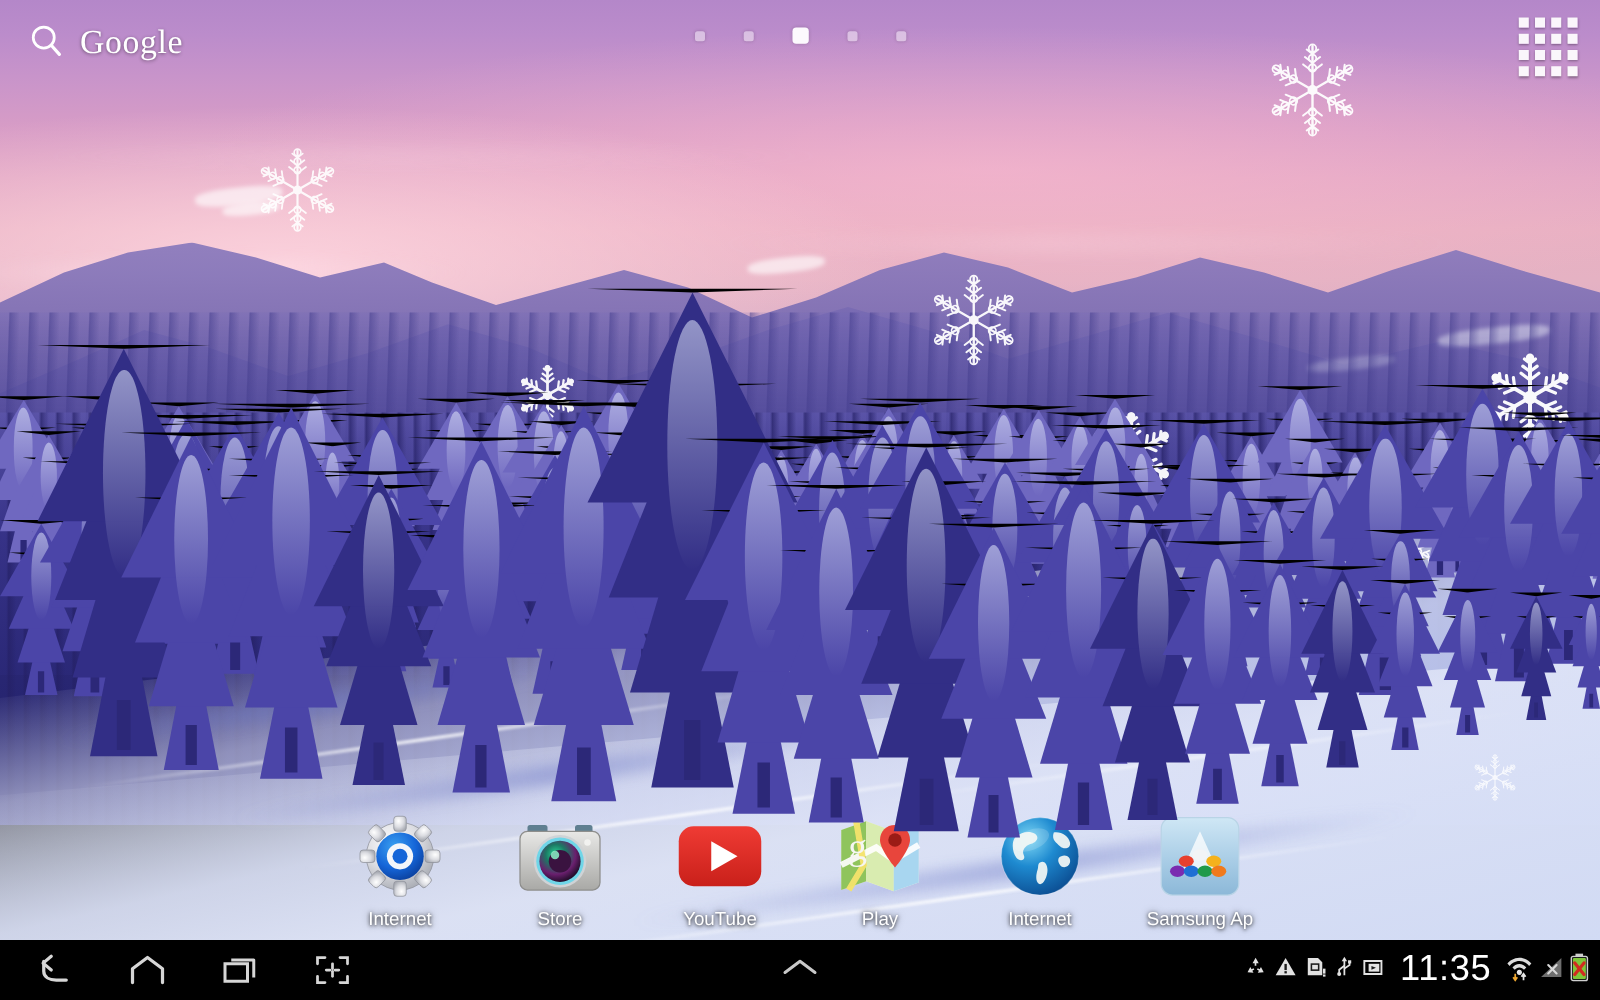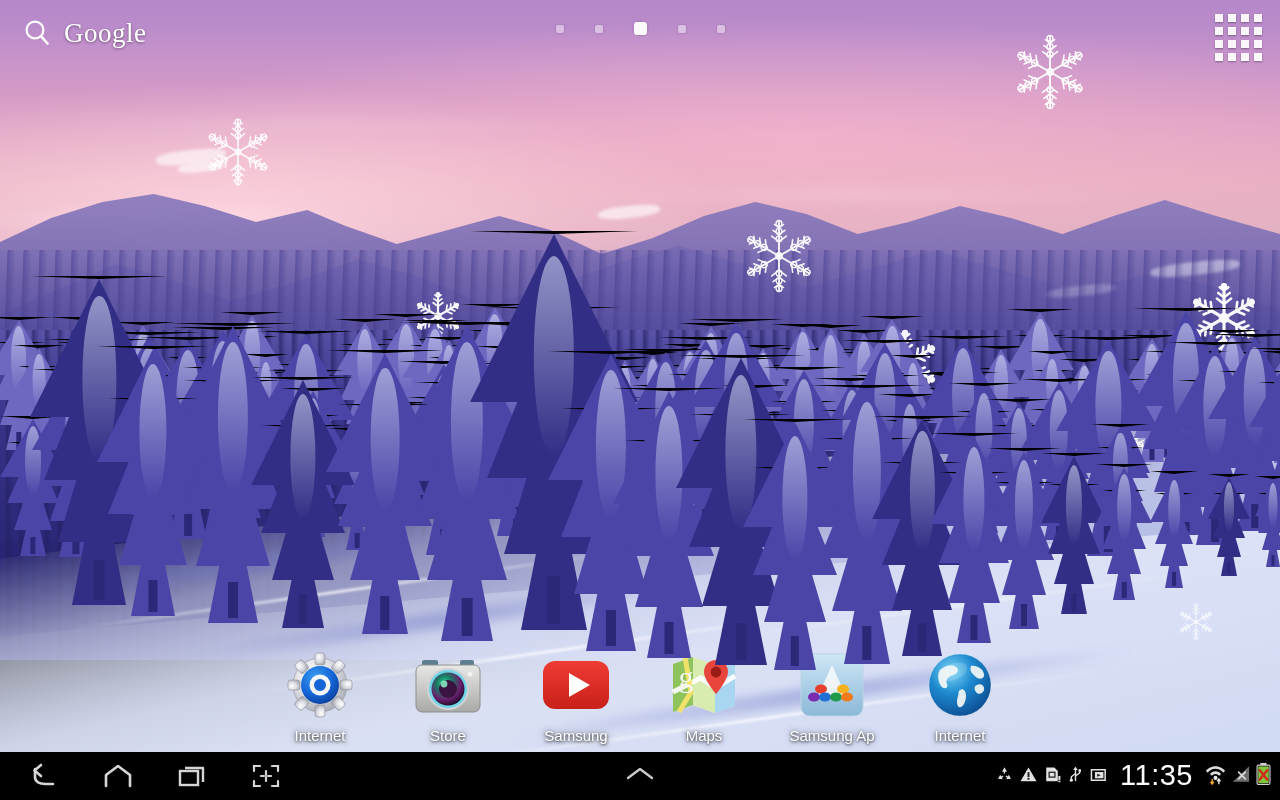--- a/index.html
+++ b/index.html
@@ -1821,38 +1821,62 @@
           <defs>
             <linearGradient id="ytG" x1="0" y1="0" x2="0" y2="1">
               <stop offset="0%" stop-color="#ef3b34"></stop>
               <stop offset="100%" stop-color="#c9201a"></stop>
             </linearGradient>
           </defs>
           <rect x="1" y="1" width="66" height="48" rx="12" fill="url(#ytG)"></rect>
           <path d="M27 13 L48 25 L27 37 Z" fill="#ffffff"></path>
         </svg>
       </div>
-      <div class="label">Samsung</div>
+      <div class="label">YouTube</div>
     </div>
 
     <div class="app">
       <div class="iconbox">
         <svg width="66" height="62" viewBox="0 0 66 62">
           <path d="M2 10 L22 3 L44 11 L64 4 L64 52 L44 59 L22 51 L2 58 Z" fill="#f3efe2"></path>
           <path d="M2 10 L22 3 L22 51 L2 58 Z" fill="#8fc45c"></path>
           <path d="M22 3 L44 11 L44 59 L22 51 Z" fill="#d9ecb0"></path>
           <path d="M44 11 L64 4 L64 52 L44 59 Z" fill="#a8d6f0"></path>
           <path d="M2 38 L30 24 L44 34 L64 22" stroke="#ffffff" stroke-width="5" fill="none" opacity=".9"></path>
           <path d="M14 3 L20 38 L8 58" stroke="#f4e36a" stroke-width="5" fill="none" opacity=".95"></path>
           <text x="15" y="33" font-family="Liberation Serif, serif" font-size="30" fill="#f6f6f2" text-anchor="middle">g</text>
           <path d="M45 6 C52 6 57 11 57 18 C57 26 45 40 45 40 C45 40 33 26 33 18 C33 11 38 6 45 6 Z" fill="#e8453c"></path>
           <circle cx="45" cy="18" r="5.4" fill="#9b1c16"></circle>
         </svg>
       </div>
-      <div class="label">Maps</div>
+      <div class="label">Play</div>
+    </div>
+
+    <div class="app">
+      <div class="iconbox">
+        <svg width="66" height="66" viewBox="0 0 66 66">
+          <defs>
+            <radialGradient id="globeG" cx="36%" cy="28%" r="78%">
+              <stop offset="0%" stop-color="#7fd8f5"></stop>
+              <stop offset="45%" stop-color="#1e8ad0"></stop>
+              <stop offset="100%" stop-color="#0b4c91"></stop>
+            </radialGradient>
+          </defs>
+          <circle cx="33" cy="33" r="31" fill="url(#globeG)"></circle>
+          <g fill="#f2f7f5" opacity=".93">
+            <path d="M13 18 C17 14 24 12 29 15 C33 18 30 22 26 23 C22 24 18 28 20 32 C22 36 17 38 14 34 C11 30 10 22 13 18 Z"></path>
+            <path d="M33 38 C36 36 39 39 39 44 C39 50 35 57 32 55 C29 53 30 47 31 44 C32 41 31 39 33 38 Z"></path>
+            <path d="M44 14 C50 13 56 17 57 22 C58 27 52 28 49 25 C46 22 42 20 44 14 Z"></path>
+            <path d="M50 33 C54 31 58 34 57 38 C56 42 51 43 49 40 C47 37 47 34 50 33 Z"></path>
+          </g>
+          <ellipse cx="33" cy="33" rx="31" ry="31" fill="none" stroke="#ffffff" stroke-width="1" opacity=".25"></ellipse>
+          <ellipse cx="26" cy="20" rx="15" ry="8" fill="#ffffff" opacity=".16" transform="rotate(-22 26 20)"></ellipse>
+        </svg>
+      </div>
+      <div class="label">Internet</div>
     </div>
 
     <div class="app">
       <div class="iconbox">
         <svg width="66" height="66" viewBox="0 0 66 66">
           <defs>
             <linearGradient id="saBg" x1="0" y1="0" x2="0" y2="1">
               <stop offset="0%" stop-color="#cfe7f5"></stop>
               <stop offset="55%" stop-color="#a9cde6"></stop>
               <stop offset="100%" stop-color="#8cb8d8"></stop>
@@ -1865,44 +1889,20 @@
             <ellipse cx="22" cy="37" rx="6" ry="4.6" fill="#e8402e"></ellipse>
             <ellipse cx="44" cy="37" rx="6" ry="4.6" fill="#f5b21c"></ellipse>
             <ellipse cx="15" cy="45" rx="6" ry="4.6" fill="#7a2bb0"></ellipse>
             <ellipse cx="26" cy="45" rx="6" ry="4.6" fill="#1f6fd4"></ellipse>
             <ellipse cx="37" cy="45" rx="6" ry="4.6" fill="#1f9a4a"></ellipse>
             <ellipse cx="48" cy="45" rx="6" ry="4.6" fill="#f07a1c"></ellipse>
           </g>
         </svg>
       </div>
       <div class="label">Samsung Ap</div>
-    </div>
-
-    <div class="app">
-      <div class="iconbox">
-        <svg width="66" height="66" viewBox="0 0 66 66">
-          <defs>
-            <radialGradient id="globeG" cx="36%" cy="28%" r="78%">
-              <stop offset="0%" stop-color="#7fd8f5"></stop>
-              <stop offset="45%" stop-color="#1e8ad0"></stop>
-              <stop offset="100%" stop-color="#0b4c91"></stop>
-            </radialGradient>
-          </defs>
-          <circle cx="33" cy="33" r="31" fill="url(#globeG)"></circle>
-          <g fill="#f2f7f5" opacity=".93">
-            <path d="M13 18 C17 14 24 12 29 15 C33 18 30 22 26 23 C22 24 18 28 20 32 C22 36 17 38 14 34 C11 30 10 22 13 18 Z"></path>
-            <path d="M33 38 C36 36 39 39 39 44 C39 50 35 57 32 55 C29 53 30 47 31 44 C32 41 31 39 33 38 Z"></path>
-            <path d="M44 14 C50 13 56 17 57 22 C58 27 52 28 49 25 C46 22 42 20 44 14 Z"></path>
-            <path d="M50 33 C54 31 58 34 57 38 C56 42 51 43 49 40 C47 37 47 34 50 33 Z"></path>
-          </g>
-          <ellipse cx="33" cy="33" rx="31" ry="31" fill="none" stroke="#ffffff" stroke-width="1" opacity=".25"></ellipse>
-          <ellipse cx="26" cy="20" rx="15" ry="8" fill="#ffffff" opacity=".16" transform="rotate(-22 26 20)"></ellipse>
-        </svg>
-      </div>
-      <div class="label">Internet</div>
     </div>
 
   </div>
 
   <div id="navbar">
     <div id="nav-left">
       <div class="navbtn">
         <svg width="30" height="26" viewBox="0 0 30 26">
           <path d="M6 6 L6 14 C6 19 11 21 16 21 L24 21" fill="none" stroke="#d6d6d6" stroke-width="2.6" stroke-linecap="round" stroke-linejoin="round"></path>
           <path d="M12 2 L5.5 7.5 L12 13" fill="none" stroke="#d6d6d6" stroke-width="2.6" stroke-linecap="round" stroke-linejoin="round"></path>

